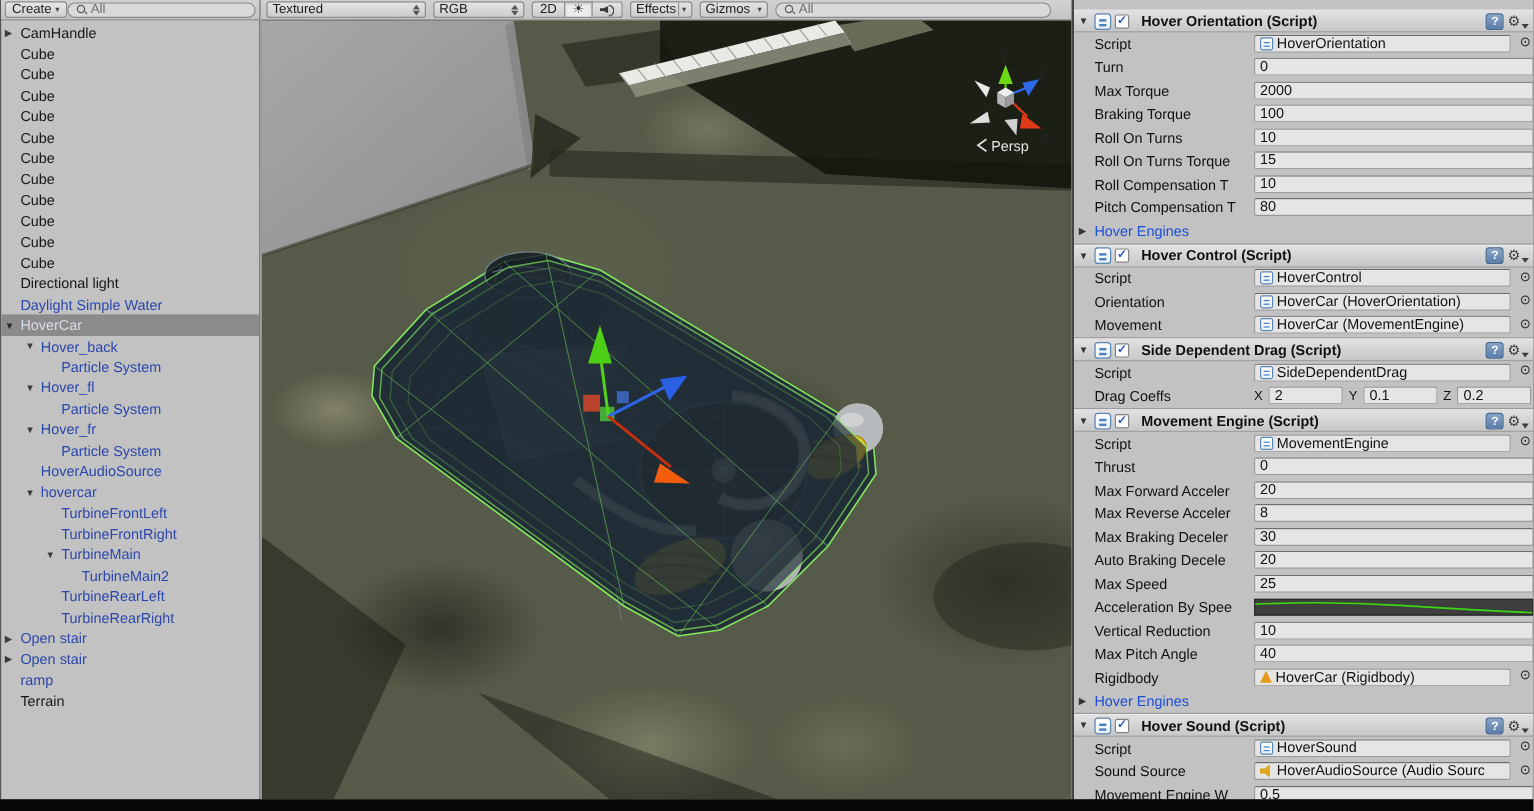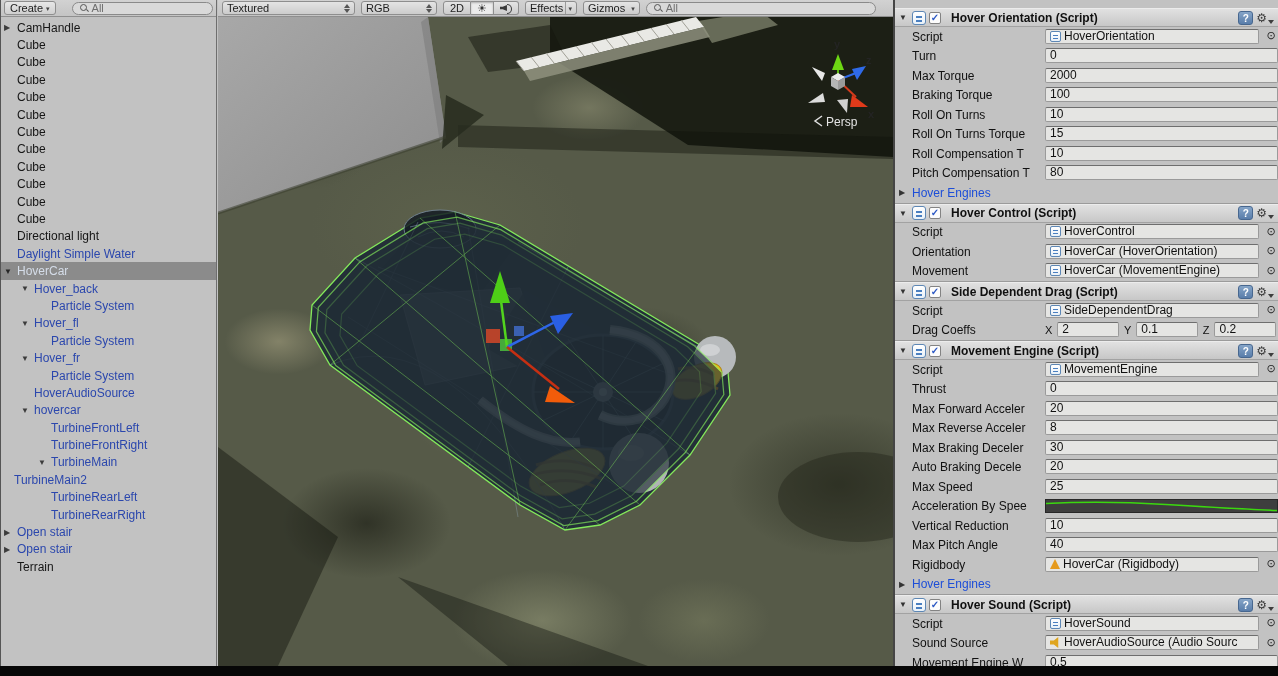--- a/index.html
+++ b/index.html
@@ -2,31 +2,31 @@
 <html><head>
 <meta charset="utf-8">
 <style>
   * { margin:0; padding:0; box-sizing:border-box; }
   body { font-family:"Liberation Sans", sans-serif; background:#888; }
   #stage { position:relative; width:1278px; height:676px; background:#c2c2c2; overflow:hidden; }
 
   
   #hierarchy { position:absolute; left:0; top:0; width:217px; height:666px; background:#c2c2c2; border-left:1px solid #555; border-right:1px solid #6e6e6e; }
   .toolbar { height:17px; background:linear-gradient(#d2d2d2,#c4c4c4); border-bottom:1px solid #8f8f8f; display:flex; align-items:center; font-size:11px; color:#222; }
-  #hierarchy .toolbar { padding:0 3px; gap:16px; }
+  #hierarchy .toolbar { padding:0 3px; gap:0; }
   .tbtn { height:14px; display:flex; align-items:center; gap:3px; padding:0 5px; background:linear-gradient(#e7e7e7,#cfcfcf); border:1px solid #8e8e8e; border-radius:3px; font-size:11px; color:#1d1d1d; }
   .caret { font-size:7px; color:#444; line-height:7px; }
   .searchpill { flex:1; height:13px; background:#d9d9d9; border:1px solid #8a8a8a; border-radius:8px; display:flex; align-items:center; padding:0 6px; gap:3px; color:#6e6e6e; font-size:11px; }
   .mag { width:10px; height:10px; position:relative; flex:none; }
   .mag::before { content:""; position:absolute; left:1px; top:1px; width:5px; height:5px; border:1px solid #555; border-radius:50%; }
   .mag::after { content:""; position:absolute; left:7px; top:7px; width:3px; height:1px; background:#555; transform:rotate(45deg); }
 
   #tree { position:absolute; top:17px; left:0; right:0; bottom:0; padding-top:2px; overflow:hidden; }
   .hrow { height:17.4px; display:flex; align-items:center; font-size:12px; white-space:nowrap; }
-  .hrow.d0 { padding-left:3px; } .hrow.d1 { padding-left:20px; } .hrow.d2 { padding-left:37px; } .hrow.d3 { }
+  .hrow.d0 { padding-left:3px; } .hrow.d1 { padding-left:20px; } .hrow.d2 { padding-left:37px; } .hrow.d3 { padding-left:54px; }
   .harrow { width:13px; flex:none; font-size:8px; color:#3c3c3c; text-align:left; }
   .hlabel.blue { color:#2b47ad; } .hlabel.dark { color:#161616; }
   .hrow.selected { background:#8b8b8b; }
   .hrow.selected .hlabel { color:#d5dde9; }
   .hrow.selected .harrow { color:#262626; }
 
   
   #sceneToolbar { position:absolute; left:218px; top:0; width:675px; height:17px; background:linear-gradient(#d2d2d2,#c4c4c4); border-bottom:1px solid #8f8f8f; display:flex; align-items:center; padding:0 4px; gap:6px; font-size:11px; }
   .ddbtn { height:14px; display:flex; align-items:center; justify-content:space-between; padding:0 4px; background:linear-gradient(#e4e4e4,#cccccc); border:1px solid #8e8e8e; border-radius:3px; color:#1d1d1d; }
   .updown { display:flex; flex-direction:column; gap:1px; margin-left:6px; }
@@ -229,20 +229,24 @@
           <span class="harrow"></span>
           <span class="hlabel blue">TurbineRearRight</span>
         </div>
       <div class="hrow d0">
           <span class="harrow">▶</span>
           <span class="hlabel blue">Open stair</span>
         </div>
       <div class="hrow d0">
           <span class="harrow">▶</span>
           <span class="hlabel blue">Open stair</span>
+        </div>
+      <div class="hrow d0">
+          <span class="harrow"></span>
+          <span class="hlabel blue">ramp</span>
         </div>
       <div class="hrow d0">
           <span class="harrow"></span>
           <span class="hlabel dark">Terrain</span>
         </div>
     </div>
   </div>
 
   <div id="sceneToolbar">
     <div class="ddbtn" style="width:133px;">

